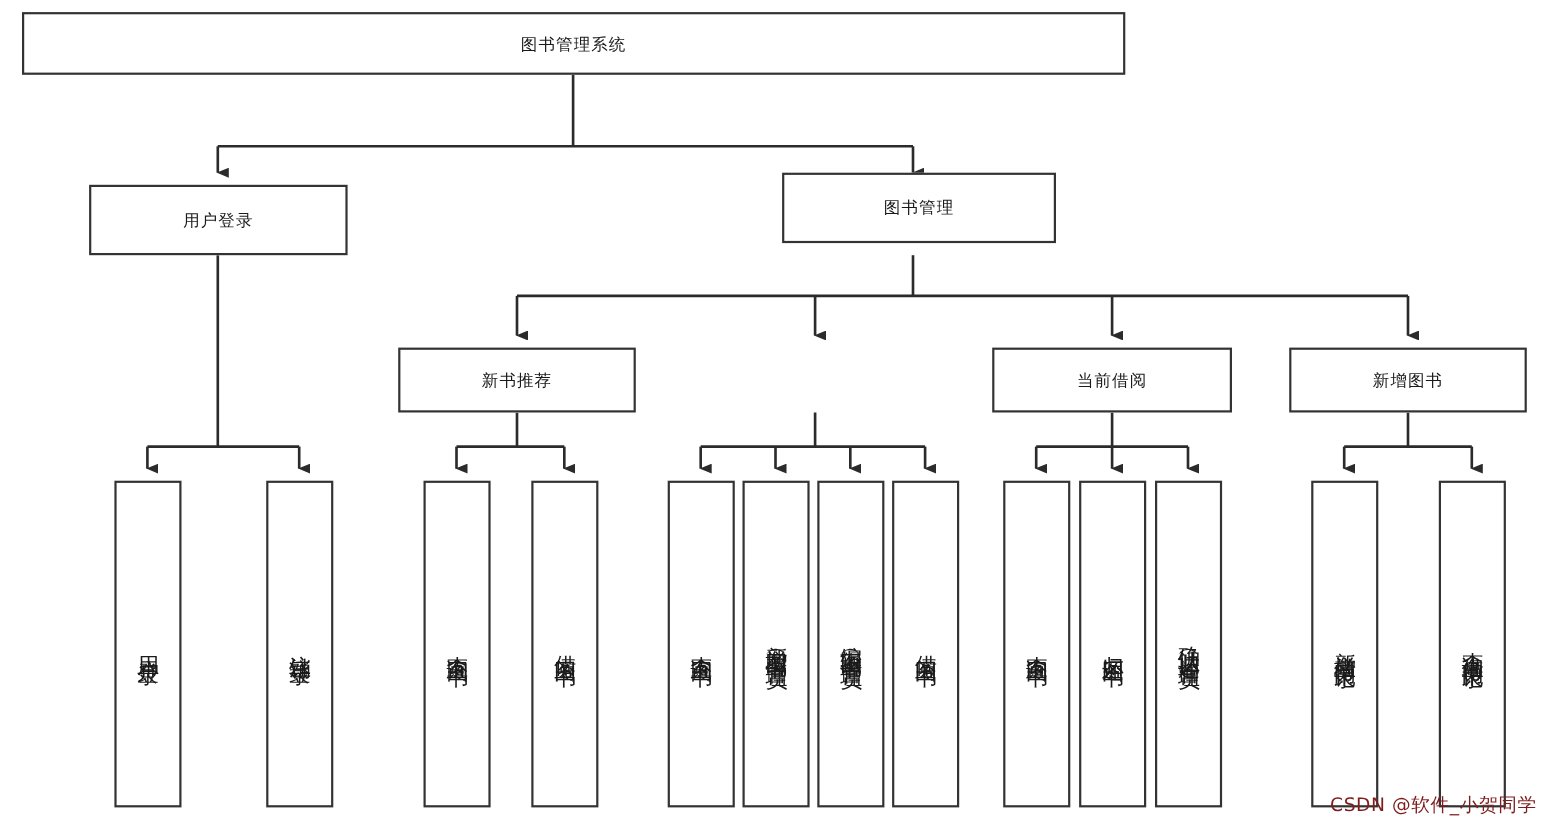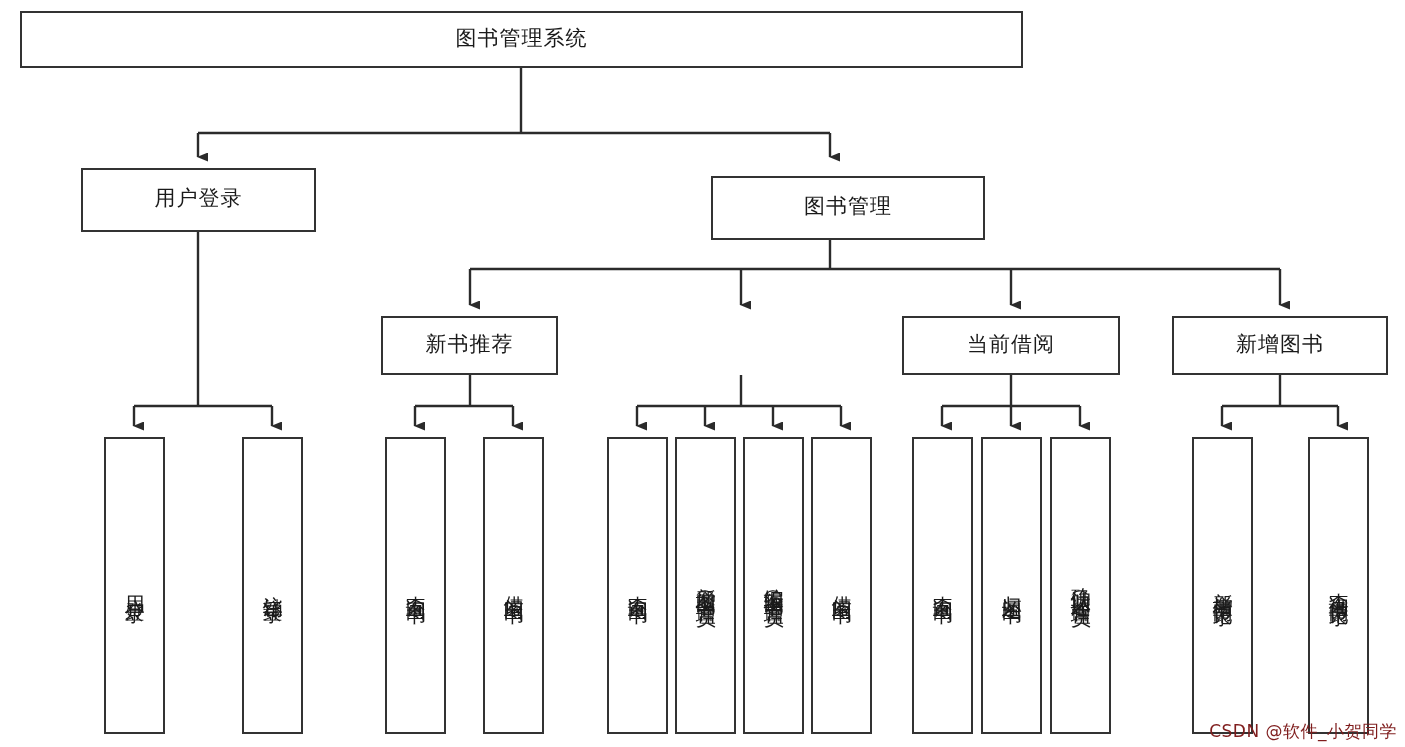--- a/index.html
+++ b/index.html
@@ -17,24 +17,23 @@
     position:absolute;
     box-sizing:border-box;
     background:#ffffff;
     border:2px solid #333333;
     display:flex;
     align-items:center;
     justify-content:center;
     color:#1a1a1a;
   }
   .node.h-node{
-    font-size:21px;
+    font-size:15px;
     letter-spacing:1px;
     line-height:1.2;
-    font-family:Liberation Mono, monospace;
   }
   .node.leaf{
     font-size:20px;
     line-height:1.18;
     letter-spacing:0px;
     align-items:center;
     padding:4px 2px;
   }
   .leaf .vtext{
     writing-mode:vertical-rl;
@@ -109,25 +108,25 @@
     </g>
   </svg>
 
   <div class="node h-node" style="left:20px;top:11px;width:1003px;height:57px;">
     <span>图书管理系统</span>
   </div>
 
   <div class="node h-node" style="left:81px;top:168px;width:235px;height:64px;">
     <span>用户登录</span>
   </div>
-  <div class="node h-node" style="left:711px;top:176px;width:274px;height:64px;">
+  <div class="node h-node" style="left:711px;top:157px;width:249px;height:64px;">
     <span>图书管理</span>
   </div>
 
-  <div class="node h-node" style="left:362px;top:316px;width:177px;height:59px;margin-left:19px;">
+  <div class="node h-node" style="left:362px;top:316px;width:216px;height:59px;">
     <span>新书推荐</span>
   </div>
   <div class="node h-node" style="left:902px;top:316px;width:218px;height:59px;">
     <span>当前借阅</span>
   </div>
   <div class="node h-node" style="left:1172px;top:316px;width:216px;height:59px;">
     <span>新增图书</span>
   </div>
 
   <div class="node leaf" style="left:104px;top:437px;width:61px;height:297px;">

